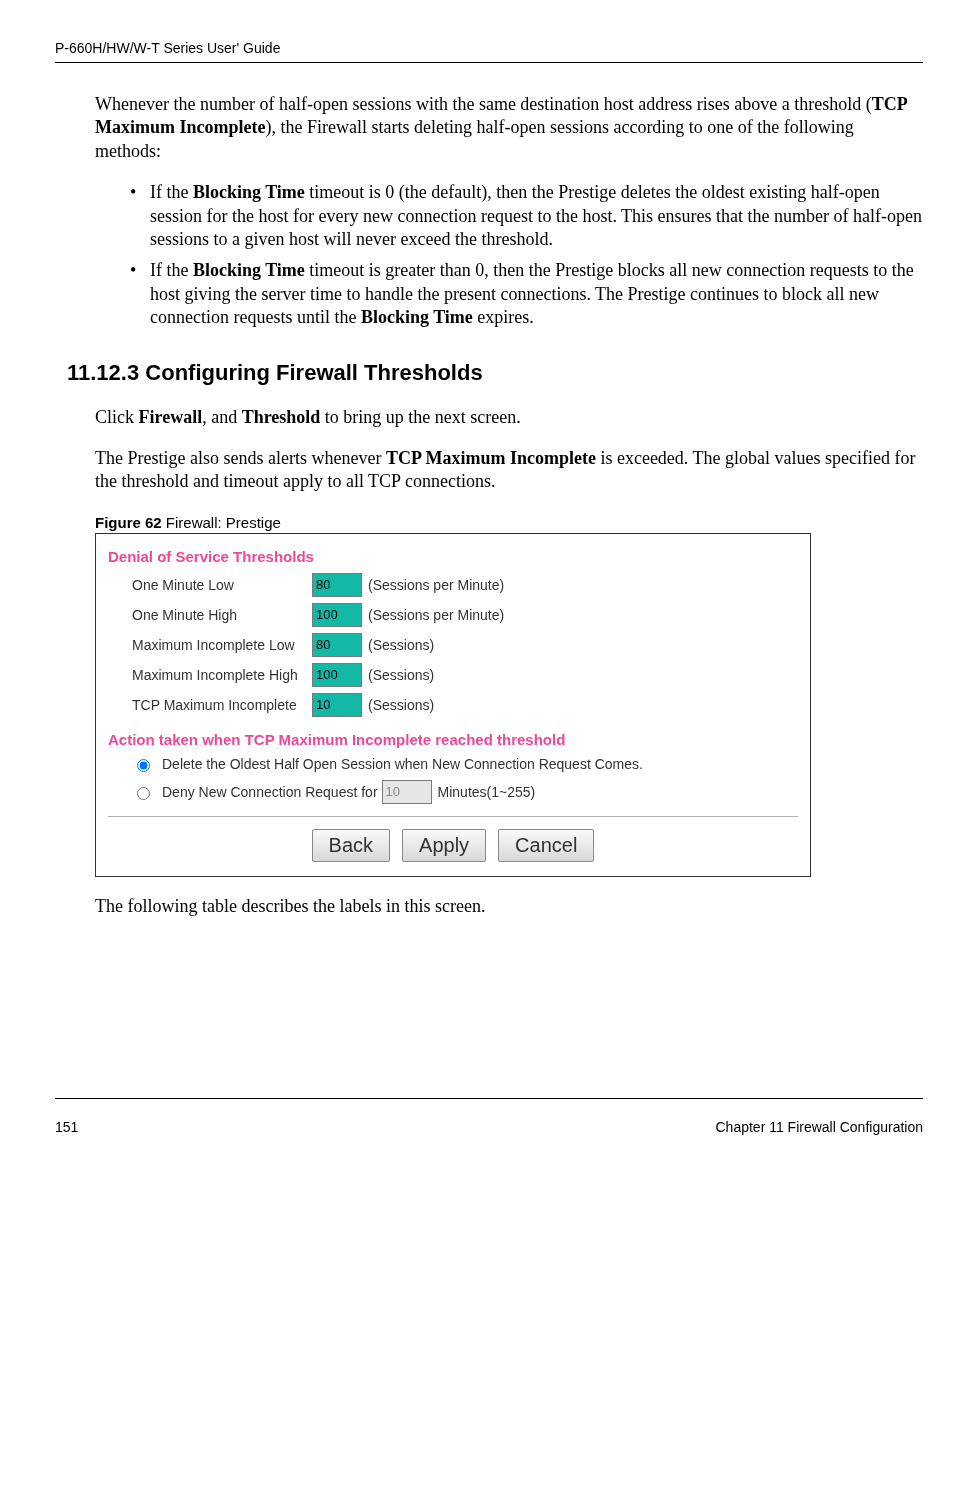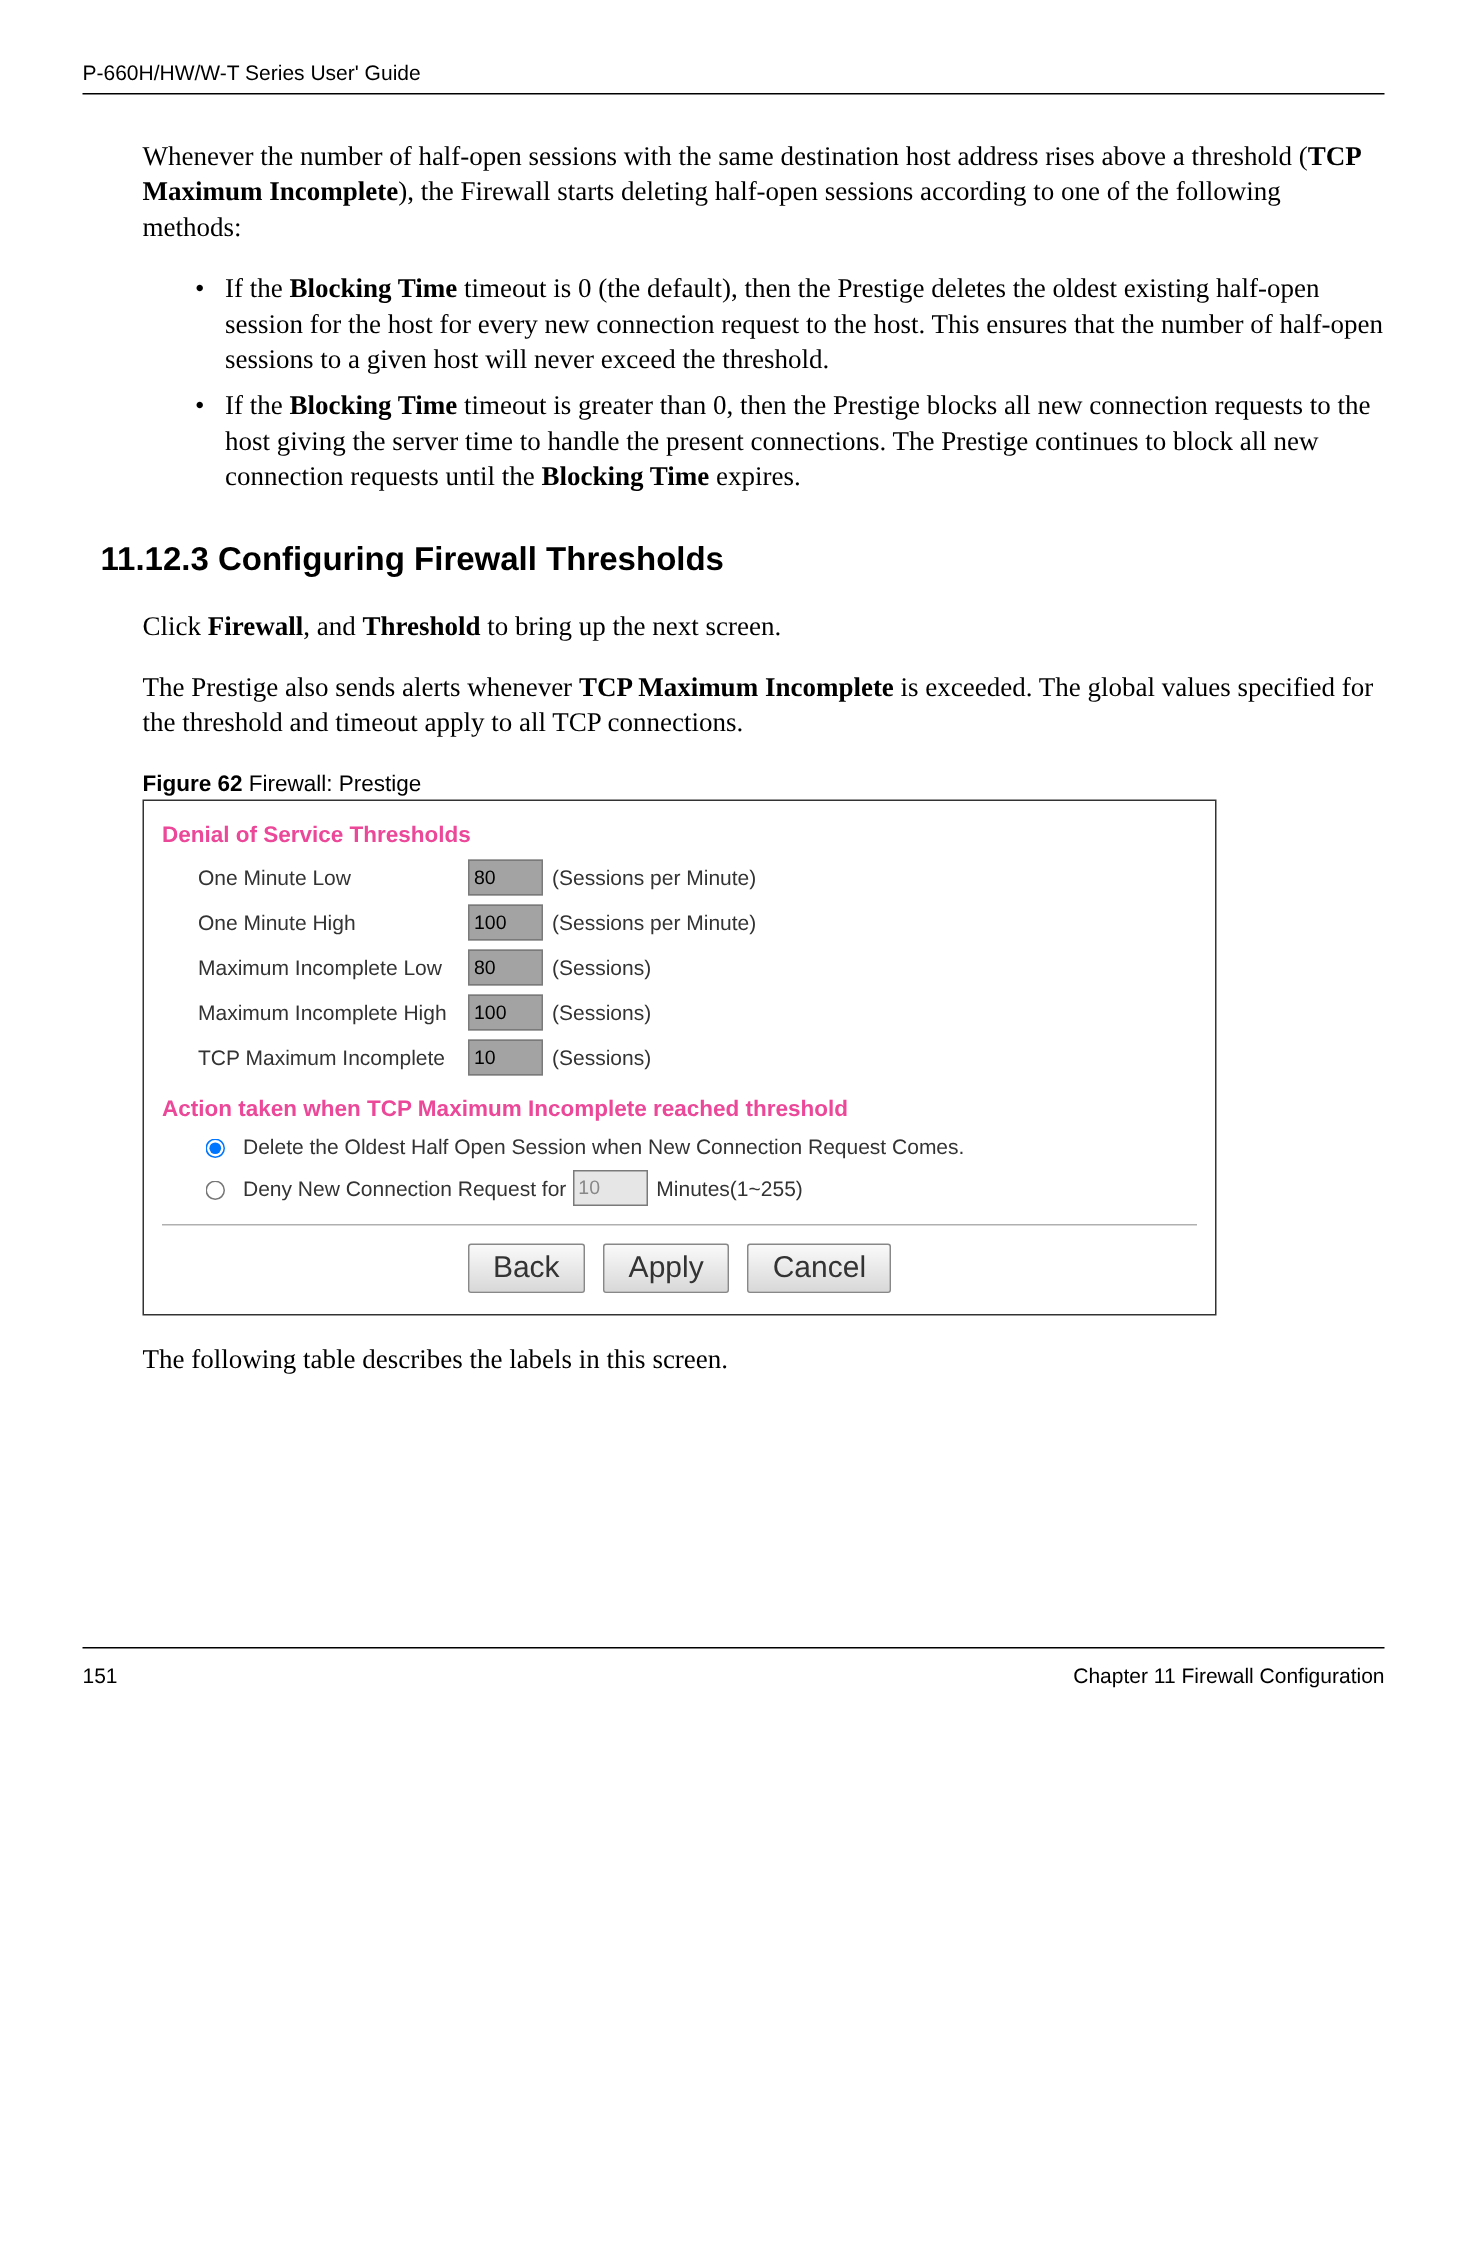--- a/index.html
+++ b/index.html
@@ -87,21 +87,21 @@
       font-size: 14px;
       color: #333;
     }
     .ss-row-label {
       width: 180px;
     }
     .ss-input {
       width: 42px;
       height: 20px;
       border: 1px solid #7a7a7a;
-      background: #a3a3a3;
+      background: #14b8a6;
       font-family: Arial, Helvetica, sans-serif;
       font-size: 13px;
       padding: 1px 3px;
       margin-right: 6px;
     }
     .ss-input-disabled {
       background: #e6e6e6;
       color: #888;
     }
     .ss-unit {
@@ -140,21 +140,21 @@
       margin: 0 4px;
       border-radius: 2px;
       cursor: pointer;
     }
     .footer {
       display: flex;
       justify-content: space-between;
       font-family: Arial, Helvetica, sans-serif;
       font-size: 14px;
       border-top: 1px solid #000;
-      padding-top: 10px;
+      padding-top: 20px;
       margin-top: 180px;
     }
   </style>
 </head>
 <body>
 
 <div class="page">
   <div class="header">P-660H/HW/W-T Series User' Guide</div>
 
   <p class="body-text">

